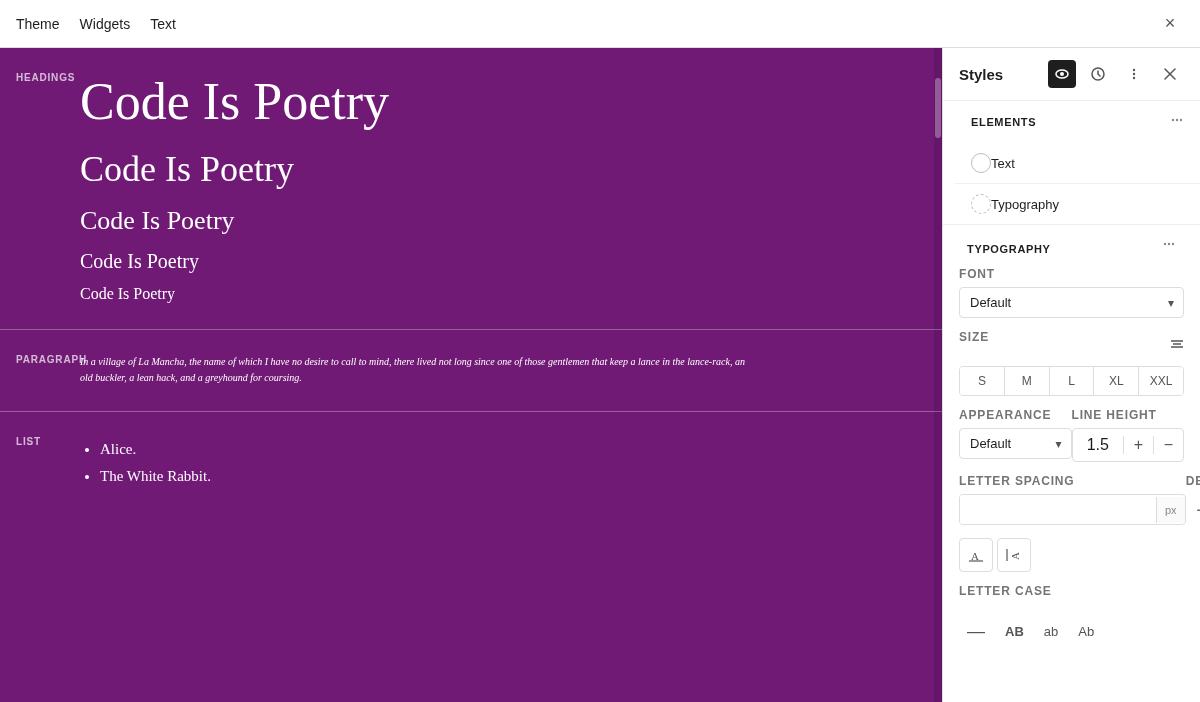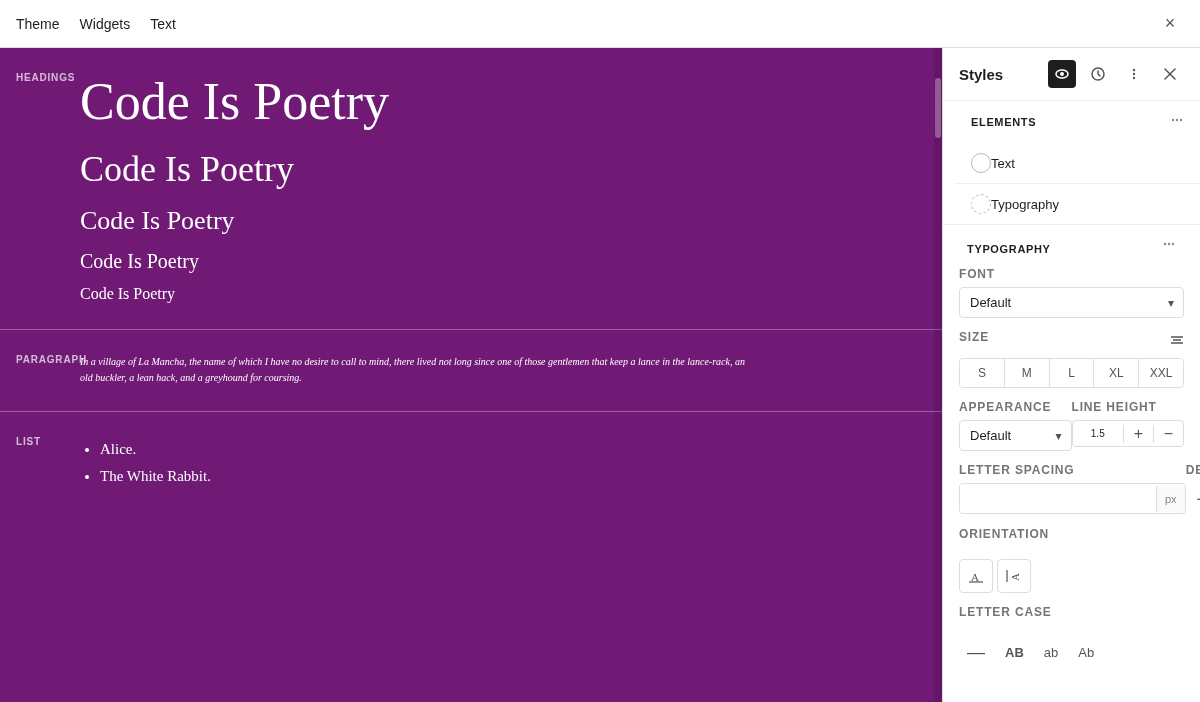--- a/index.html
+++ b/index.html
@@ -133,21 +133,21 @@
     .appearance-select-wrap { position: relative; }
     .appearance-select {
       width: 100%; border: 1px solid #ddd; border-radius: 4px; padding: 7px 10px;
       font-size: 13px; color: #1e1e1e; background: #fff; appearance: none; cursor: pointer;
       font-family: inherit;
     }
 
     .line-height-control {
       display: flex; align-items: center; border: 1px solid #ddd; border-radius: 4px; overflow: hidden;
     }
-    .lh-value { flex: 1; text-align: center; font-size: 10px; color: #1e1e1e; padding: 7px 4px; }
+    .lh-value { flex: 1; text-align: center; font-size: 16px; color: #1e1e1e; padding: 7px 4px; }
     .lh-btn {
       width: 30px; height: 100%; border: none; background: #fff; cursor: pointer;
       font-size: 16px; color: #555; display: flex; align-items: center; justify-content: center;
       border-left: 1px solid #ddd;
     }
     .lh-btn:first-child { border-left: none; border-right: 1px solid #ddd; }
 
     
     .letter-spacing-wrap {
       display: flex; align-items: center; border: 1px solid #ddd; border-radius: 4px; overflow: hidden;
@@ -316,21 +316,21 @@
         <div class="font-select-wrap">
           <select class="font-select">
             <option>Default</option>
           </select>
           <span class="select-chevron">▾</span>
         </div>
       </div>
 
       <div class="field-group">
         <div style="display:flex;align-items:center;margin-bottom:6px;">
-          <div class="field-label" style="margin-bottom:8px;">SIZE</div>
+          <div class="field-label" style="margin-bottom:16px;">SIZE</div>
           <button style="margin-left:auto;background:none;border:none;cursor:pointer;">
             <svg width="14" height="14" viewBox="0 0 14 14" fill="none">
               <line x1="1" y1="4" x2="13" y2="4" stroke="#555" stroke-width="1.5"></line>
               <line x1="1" y1="10" x2="13" y2="10" stroke="#555" stroke-width="1.5"></line>
               <line x1="3" y1="7" x2="11" y2="7" stroke="#555" stroke-width="1.5"></line>
             </svg>
           </button>
         </div>
         <div class="size-row">
           <button class="size-btn">S</button>
@@ -372,23 +372,20 @@
         <div class="field-group">
           <div class="field-label">DECORATION</div>
           <div class="decoration-row">
 
             <button class="deco-btn" style="font-size:18px;color:#555;">−</button>
 
           </div>
         </div>
       </div>
 
-      <div class="field-group">
-        <div class="field-label">ORIENTATION</div>
-      </div>
       <div class="orientation-row">
 
         <button class="orient-btn">
           <svg width="16" height="16" viewBox="0 0 16 16" fill="none">
             <text x="3" y="13" font-size="11" fill="#555" font-family="serif">A</text>
             <line x1="1" y1="14" x2="15" y2="14" stroke="#555" stroke-width="1.2"></line>
           </svg>
         </button>
 
         <button class="orient-btn">

